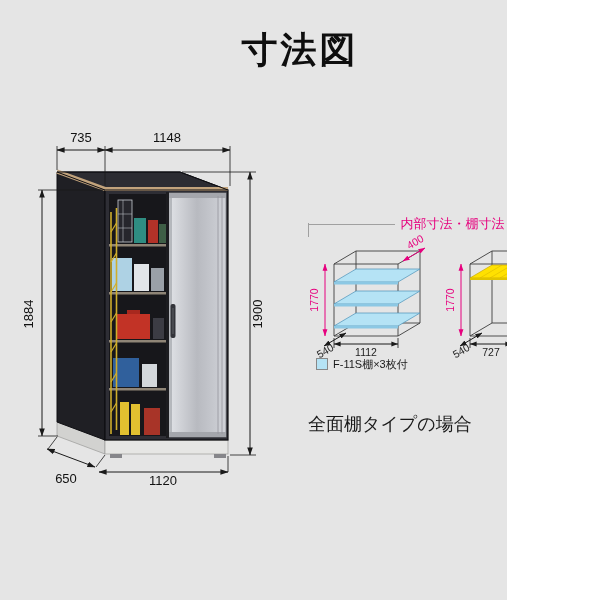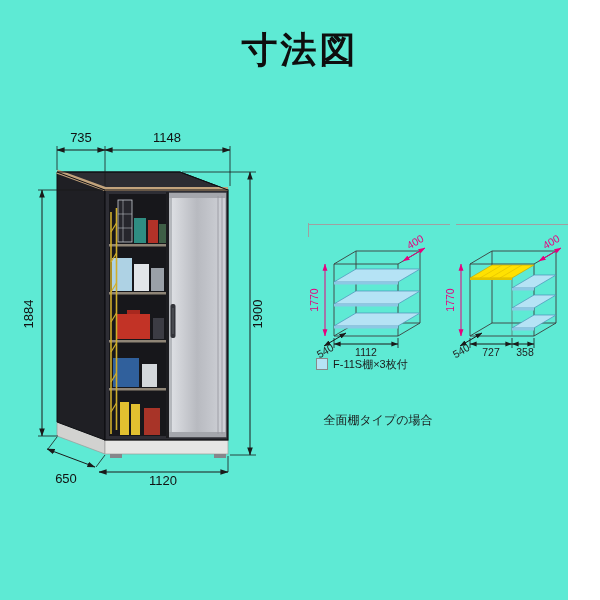--- a/index.html
+++ b/index.html
@@ -1,17 +1,17 @@
 <!DOCTYPE html>
 <html><head>
 <meta charset="utf-8">
 <style>
   html,body { margin:0; padding:0; background:#ffffff; }
   .stage {
-    position:relative; width:568px; height:600px; background:#5eead4;
+    position:relative; width:507px; height:600px; background:#e5e5e5;
     font-family:"Liberation Sans", sans-serif; overflow:hidden; color:#111;text-decoration:underline;
   }
   .page-title {
     position:absolute; top:26px; left:0; width:600px; text-align:center;
     font-size:36px; font-weight:700; letter-spacing:3px; color:#0e0e0e;
   }
   svg text { font-family:"Liberation Sans", sans-serif; }
   .dimtext   { font-size:13px; fill:#111; }
   .dimtext-s { font-size:10.5px; fill:#222; }
   .dimtext-m { font-size:10.5px; fill:#e6007e; }
@@ -33,21 +33,21 @@
 
   .diagram-left  { position:absolute; left:2px;   top:22px; }
   .diagram-right { position:absolute; left:138px; top:22px; }
 
   .legend { position:absolute; font-size:11px; color:#1a1a1a; }
   .legend-left  { left:8px;   top:146px; }
   .legend-right { left:140px; top:140px; }
   .legend-row { display:flex; align-items:center; gap:5px; height:16px; white-space:nowrap; }
   .legend-row svg { flex:0 0 auto; }
 
-  .caption { position:absolute; top:202px; font-size:12px; color:#1a1a1a; text-align:center; white-space:nowrap; }
+  .caption { position:absolute; top:202px; font-size:18px; color:#1a1a1a; text-align:center; white-space:nowrap; }
   .caption-left  { left:0;     width:140px; }
   .caption-right { left:128px; width:160px; }
 </style>
 </head>
 <body>
 
 <div class="stage">
 
   <div class="page-title">寸法図</div>
 
@@ -179,20 +179,21 @@
       <line class="dimline" x1="77" y1="350" x2="206" y2="350" marker-start="url(#arrB)" marker-end="url(#arrB)"></line>
       <text class="dimtext" x="141" y="363" text-anchor="middle">1120</text>
     </g>
   </svg>
 
   <div class="shelf-panel">
 
     <div class="panel-stub"></div>
     <div class="panel-header">
       <span class="rule"></span>
+      <span class="title">内部寸法・棚寸法</span>
       <span class="rule"></span>
     </div>
 
     <svg class="diagram-left" width="140" height="128" viewBox="0 0 140 128">
       <defs>
         <marker id="pArrB" viewBox="0 0 10 10" refX="9.5" refY="5" markerWidth="7" markerHeight="7" orient="auto-start-reverse">
           <path d="M0,1.5 L10,5 L0,8.5 z" fill="#1a1a1a"></path>
         </marker>
         <marker id="pArrM" viewBox="0 0 10 10" refX="9.5" refY="5" markerWidth="7" markerHeight="7" orient="auto-start-reverse">
           <path d="M0,1.5 L10,5 L0,8.5 z" fill="#e6007e"></path>

